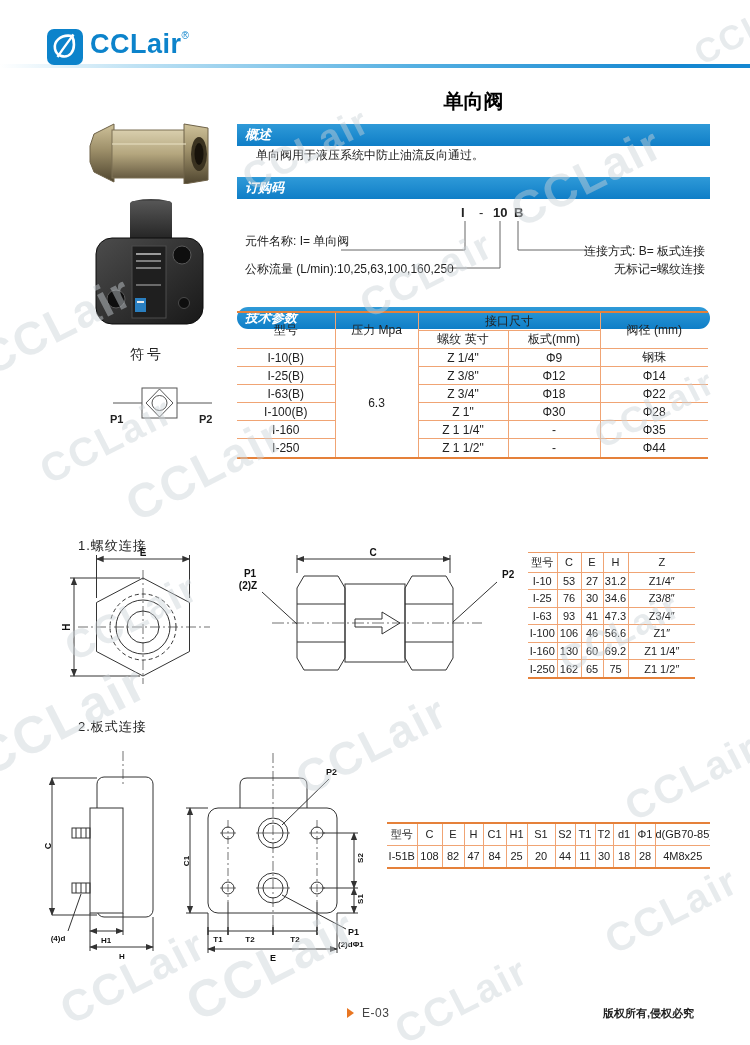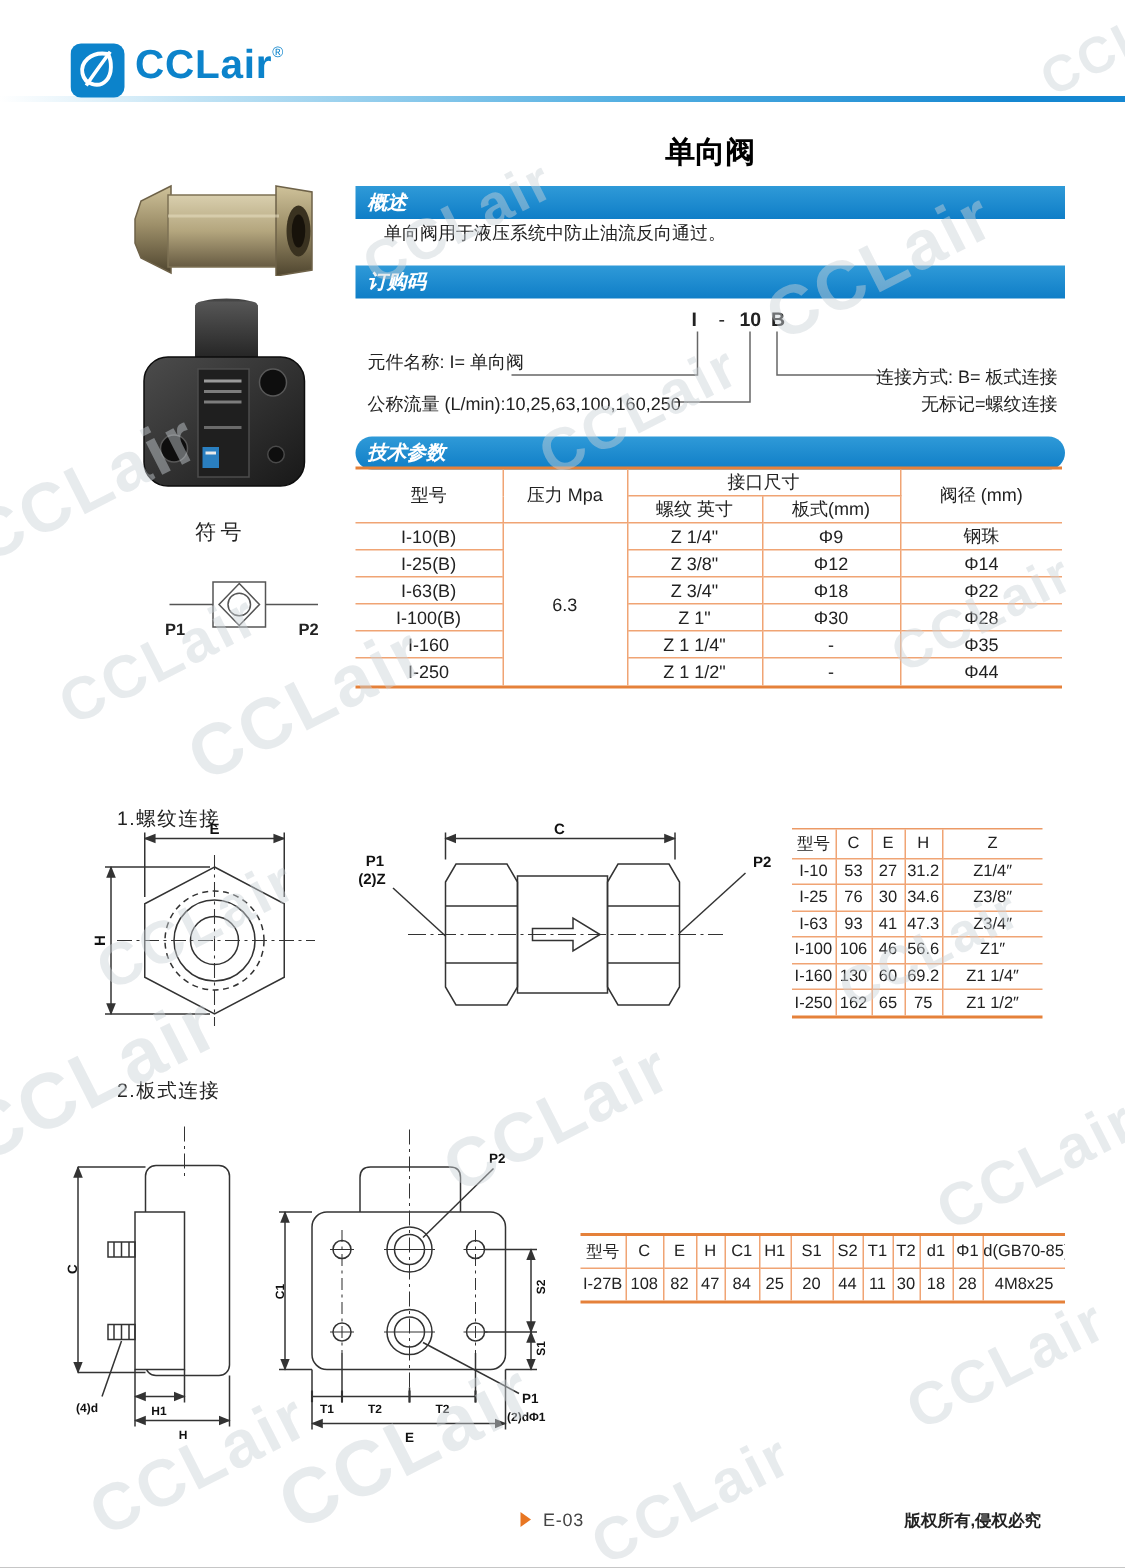--- a/index.html
+++ b/index.html
@@ -155,21 +155,21 @@
     <polyline points="228,21 228,50 104,50" fill="none" stroke="#666" stroke-width="1"></polyline>
     <polyline points="263,21 263,68 212,68" fill="none" stroke="#666" stroke-width="1"></polyline>
     <polyline points="281,21 281,50 352,50" fill="none" stroke="#666" stroke-width="1"></polyline>
   </svg>
 
   <div class="abs txt12 z2" style="left:245px;top:233px;">元件名称: I= 单向阀</div>
   <div class="abs txt12 z2" style="left:245px;top:261px;">公称流量 (L/min):10,25,63,100,160,250</div>
   <div class="abs txt12 z2" style="right:45px;top:243px;text-align:right;margin-left:40px;">连接方式: B= 板式连接</div>
   <div class="abs txt12 z2" style="right:45px;top:261px;text-align:right;margin-left:16px;">无标记=螺纹连接</div>
 
-  <div class="bar z2" style="left:237px;top:291px;width:473px;border-radius:11px;">
+  <div class="bar z2" style="left:237px;top:307px;width:473px;border-radius:11px;">
     <span>技术参数</span>
   </div>
 
   <div class="otbl-wrap z2" style="left:237px;top:311px;width:471px;">
     <table class="otbl tech">
       <colgroup>
           <col style="width:98px">
           <col style="width:83px">
           <col style="width:90px">
           <col style="width:92px">
@@ -464,21 +464,21 @@
             <td>H1</td>
             <td>S1</td>
             <td>S2</td>
             <td>T1</td>
             <td>T2</td>
             <td>d1</td>
             <td>Φ1</td>
             <td>d(GB70-85)</td>
       </tr>
       <tr style="height:22px">
-            <td>I-27B</td>
+            <td>I-51B</td>
             <td>108</td>
             <td>82</td>
             <td>47</td>
             <td>84</td>
             <td>25</td>
             <td>20</td>
             <td>44</td>
             <td>11</td>
             <td>30</td>
             <td>18</td>

